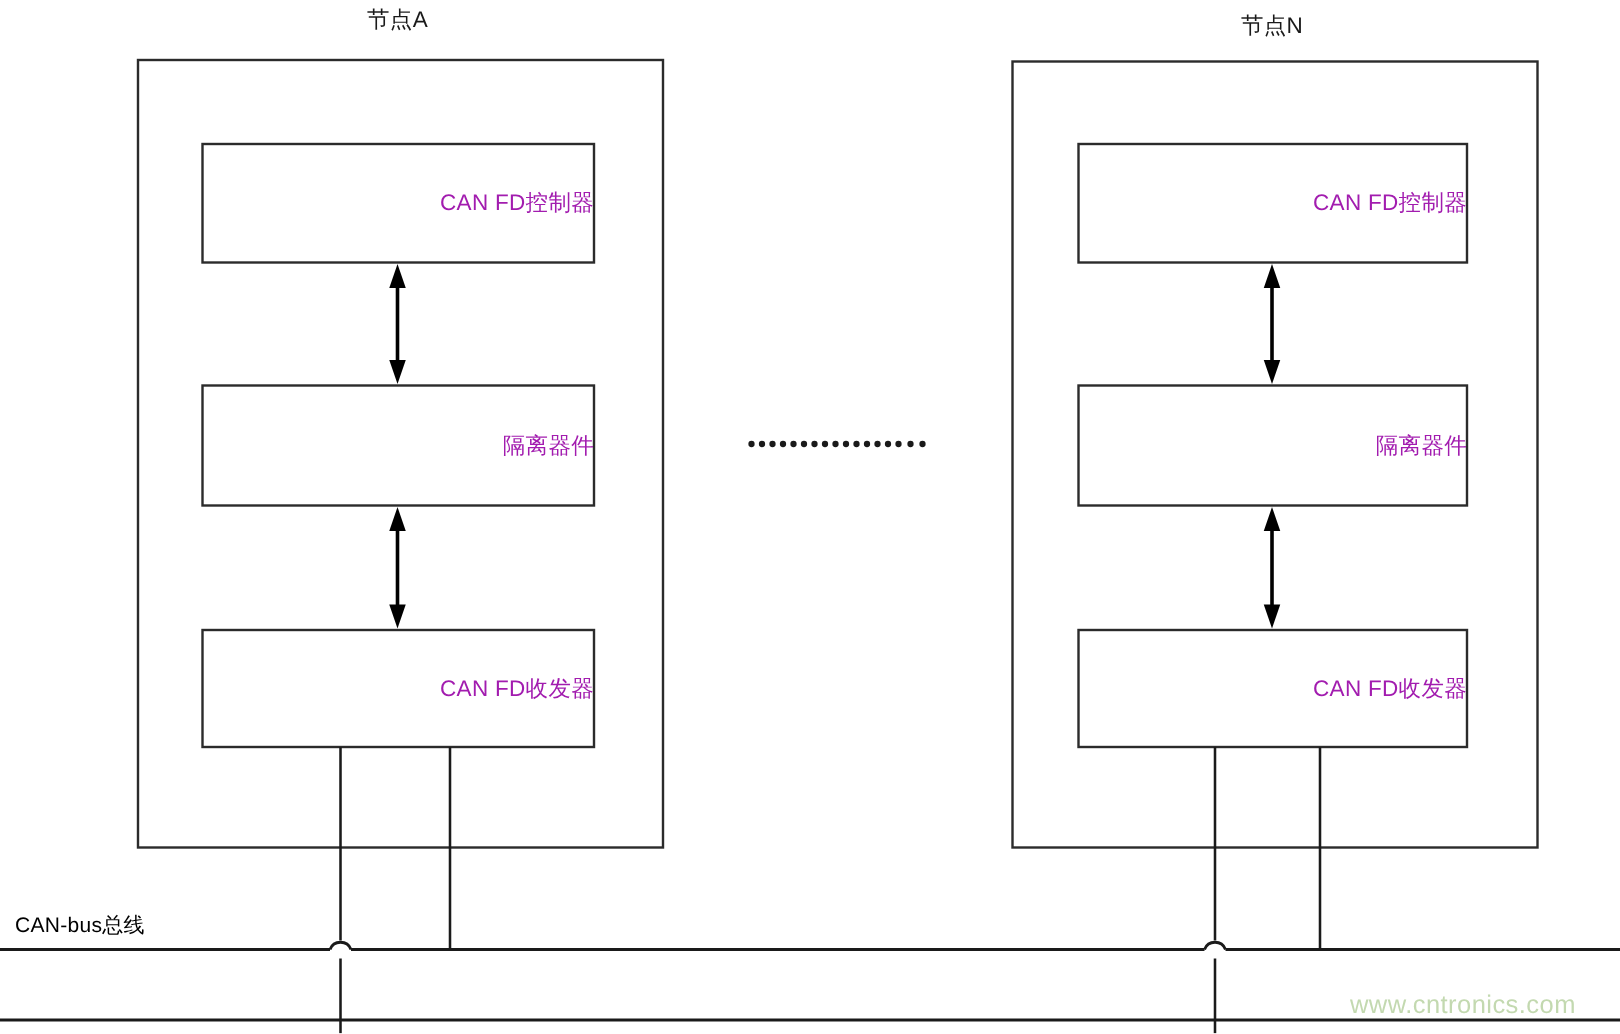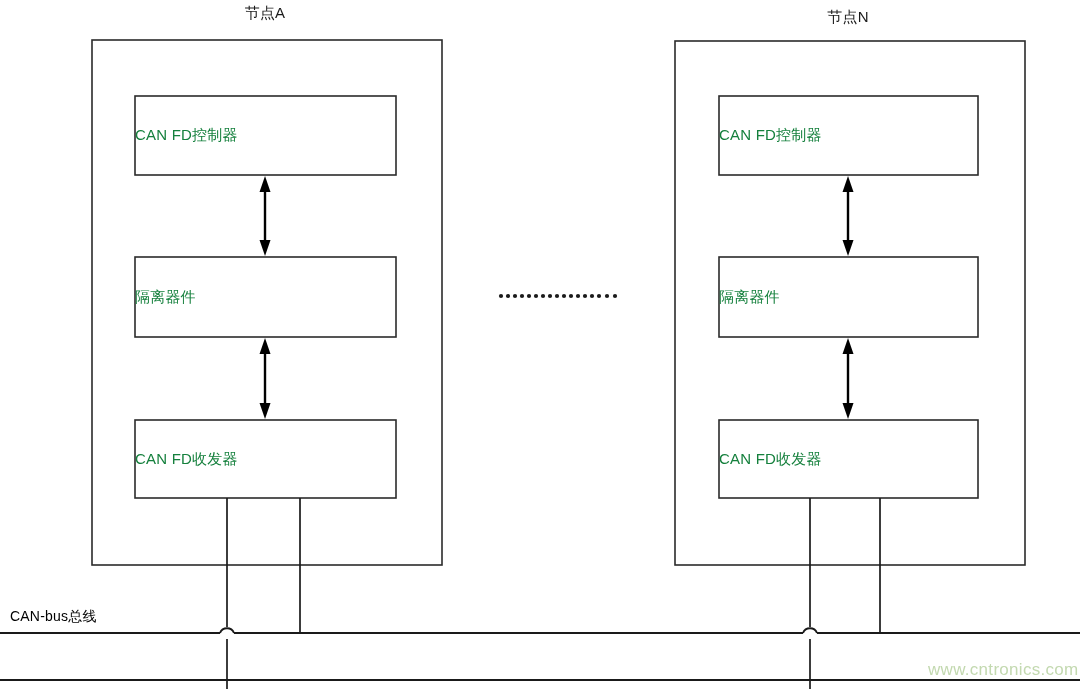--- a/index.html
+++ b/index.html
@@ -29,23 +29,23 @@
     position: absolute;
     font-size: 15px;
     color: #1a1a1a;
     white-space: nowrap;
     text-align: center;
     letter-spacing: 0.2px;
   }
   .block-label {
     position: absolute;
     font-size: 15px;
-    color: #15803d;
+    color: #a21caf;
     white-space: nowrap;
-    text-align: left;
+    text-align: right;
     letter-spacing: 0.2px;
   }
   .bus-label {
     position: absolute;
     font-size: 14px;
     color: #000000;
     white-space: nowrap;
     letter-spacing: 0.2px;
   }
   .watermark {
@@ -159,15 +159,15 @@
   <div class="node-title" style="left:768px; top:8px; width:160px;">节点N</div>
 
   <div class="block-label" style="left:719px; top:126px; width:259px;">CAN FD控制器</div>
 
   <div class="block-label" style="left:719px; top:288px; width:259px;">隔离器件</div>
 
   <div class="block-label" style="left:719px; top:450px; width:259px;">CAN FD收发器</div>
 
   <div class="bus-label" style="left:10px; top:608px;">CAN-bus总线</div>
 
-  <div class="watermark" style="left:900px; top:660px;margin-left:28px;">www.cntronics.com</div>
+  <div class="watermark" style="left:900px; top:660px;">www.cntronics.com</div>
 
 </div>
 
 </body></html>

